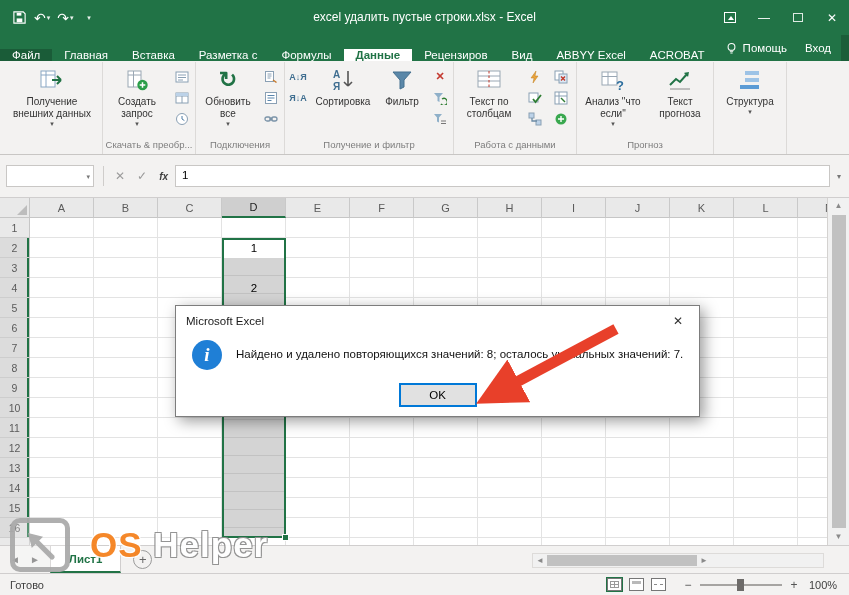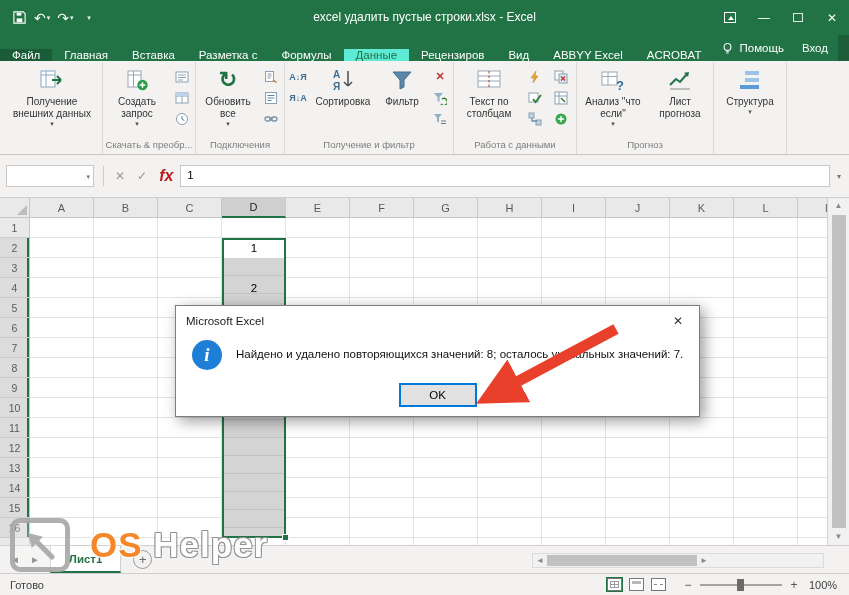--- a/index.html
+++ b/index.html
@@ -20,21 +20,21 @@
   .maxbox{width:10px;height:9px;border:1px solid #fff;display:inline-block;opacity:.85}
   .rdo{width:12px;height:11px;border:1px solid #fff;position:relative;display:inline-block}
   .rdo:after{content:"";position:absolute;left:3px;top:3px;border-left:3px solid transparent;
              border-right:3px solid transparent;border-bottom:4px solid #fff}
 
   
   .tabrow{position:absolute;left:0;top:35px;width:849px;height:26px;background:#217346;display:flex;align-items:stretch}
   .tabstrip{display:flex;align-items:flex-end}
   .tab{display:flex;align-items:center;padding:0 12px;font-size:11.5px;color:#fff;white-space:nowrap}
   .tab.file-tab{background:#1a5c38;padding:0 12px}
-  .tab.active{background:#5eead4;color:#217346;font-weight:normal}
+  .tab.active{background:#ffffff;color:#217346;font-weight:bold}
   .tab-extras{margin-left:auto;display:flex;align-items:center;color:#fff;font-size:11.5px}
   .helpbox{display:flex;align-items:center;gap:5px;padding:0 8px;height:100%}
   .signin{padding:0 10px}
   .sharebox{display:flex;align-items:center;gap:6px;background:rgba(0,0,0,.18);height:100%;padding:0 12px}
 
   
   .ribbon{position:absolute;left:0;top:61px;width:849px;height:94px;background:#f3f2f1;
           border-bottom:1px solid #c8c6c4;display:flex;padding:1px 1px 0 2px}
   .rgroup{display:flex;flex-direction:column;border-right:1px solid #dcdad8;padding:0 2px;flex:none}
   .rcontent{flex:1;display:flex;align-items:flex-start;gap:2px;padding-top:1px}
@@ -53,21 +53,21 @@
   .w96{width:96px}.w64{width:64px}.w60{width:60px}.w50{width:50px}.w66{width:66px}.w68{width:68px}.w62{width:62px}
 
   
   .formulabar{position:absolute;left:0;top:155px;width:849px;height:43px;background:#f3f2f1;
               display:flex;align-items:center;padding:0 6px;gap:7px;border-bottom:1px solid #d0cece}
   .namebox{width:88px;height:22px;background:#fff;border:1px solid #c9c7c5;position:relative;
            font-size:11.5px;padding:3px 16px 0 6px}
   .nb-caret{position:absolute;right:3px;top:7px;font-size:7px;color:#777}
   .fb-sep{width:5px;height:20px;border-left:1px solid #cfcdcb;margin-left:2px}
   .fxicons{display:flex;align-items:center;gap:12px;color:#9b9b9b;font-size:12px}
-  .fxi.fx{font-style:italic;font-weight:bold;color:#b91c1c;font-size:16px}
+  .fxi.fx{font-style:italic;font-weight:bold;color:#404040;font-size:10px}
   .formulafield{flex:1;height:22px;background:#fff;border:1px solid #c9c7c5;font-size:11.5px;padding:3px 6px;color:#000}
   .fb-caret{font-size:8px;color:#777;padding-right:2px}
 
   
   .grid{position:absolute;left:0;top:198px;width:827px;height:347px;background:#fff;overflow:hidden}
   .corner{position:absolute;left:0;top:0;width:30px;height:20px;background:#e9e9e9;
           border-right:1px solid #c6c6c6;border-bottom:1px solid #c6c6c6}
   .corner:after{content:"";position:absolute;right:2px;bottom:2px;
                 border-style:solid;border-width:0 0 10px 10px;border-color:transparent transparent #bdbdbd transparent}
   .colheads{position:absolute;left:30px;top:0;width:797px;height:20px;display:flex;overflow:hidden}
@@ -468,21 +468,21 @@
           <span class="caret">▾</span>
         </div>
         <div class="bigbtn w62">
           <span class="bicon">
             <svg width="26" height="26" viewBox="0 0 26 26">
                 <path d="M3 22h20" stroke="#8a8a8a"></path>
                 <path d="M3 18l6-6 4 3 7-8" stroke="#217346" stroke-width="2" fill="none"></path>
                 <path d="M17.5 6.5 21 6l-.6 3.4" fill="none" stroke="#217346" stroke-width="1.6"></path>
               </svg>
           </span>
-          <span>Лист прогноза</span>
+          <span>Текст прогноза</span>
         </div>
       </div>
       <div class="rlabel">Прогноз</div>
     </div>
 
     <div class="rgroup">
       <div class="rcontent">
         <div class="bigbtn w68">
           <span class="bicon">
             <svg width="26" height="26" viewBox="0 0 26 26">

